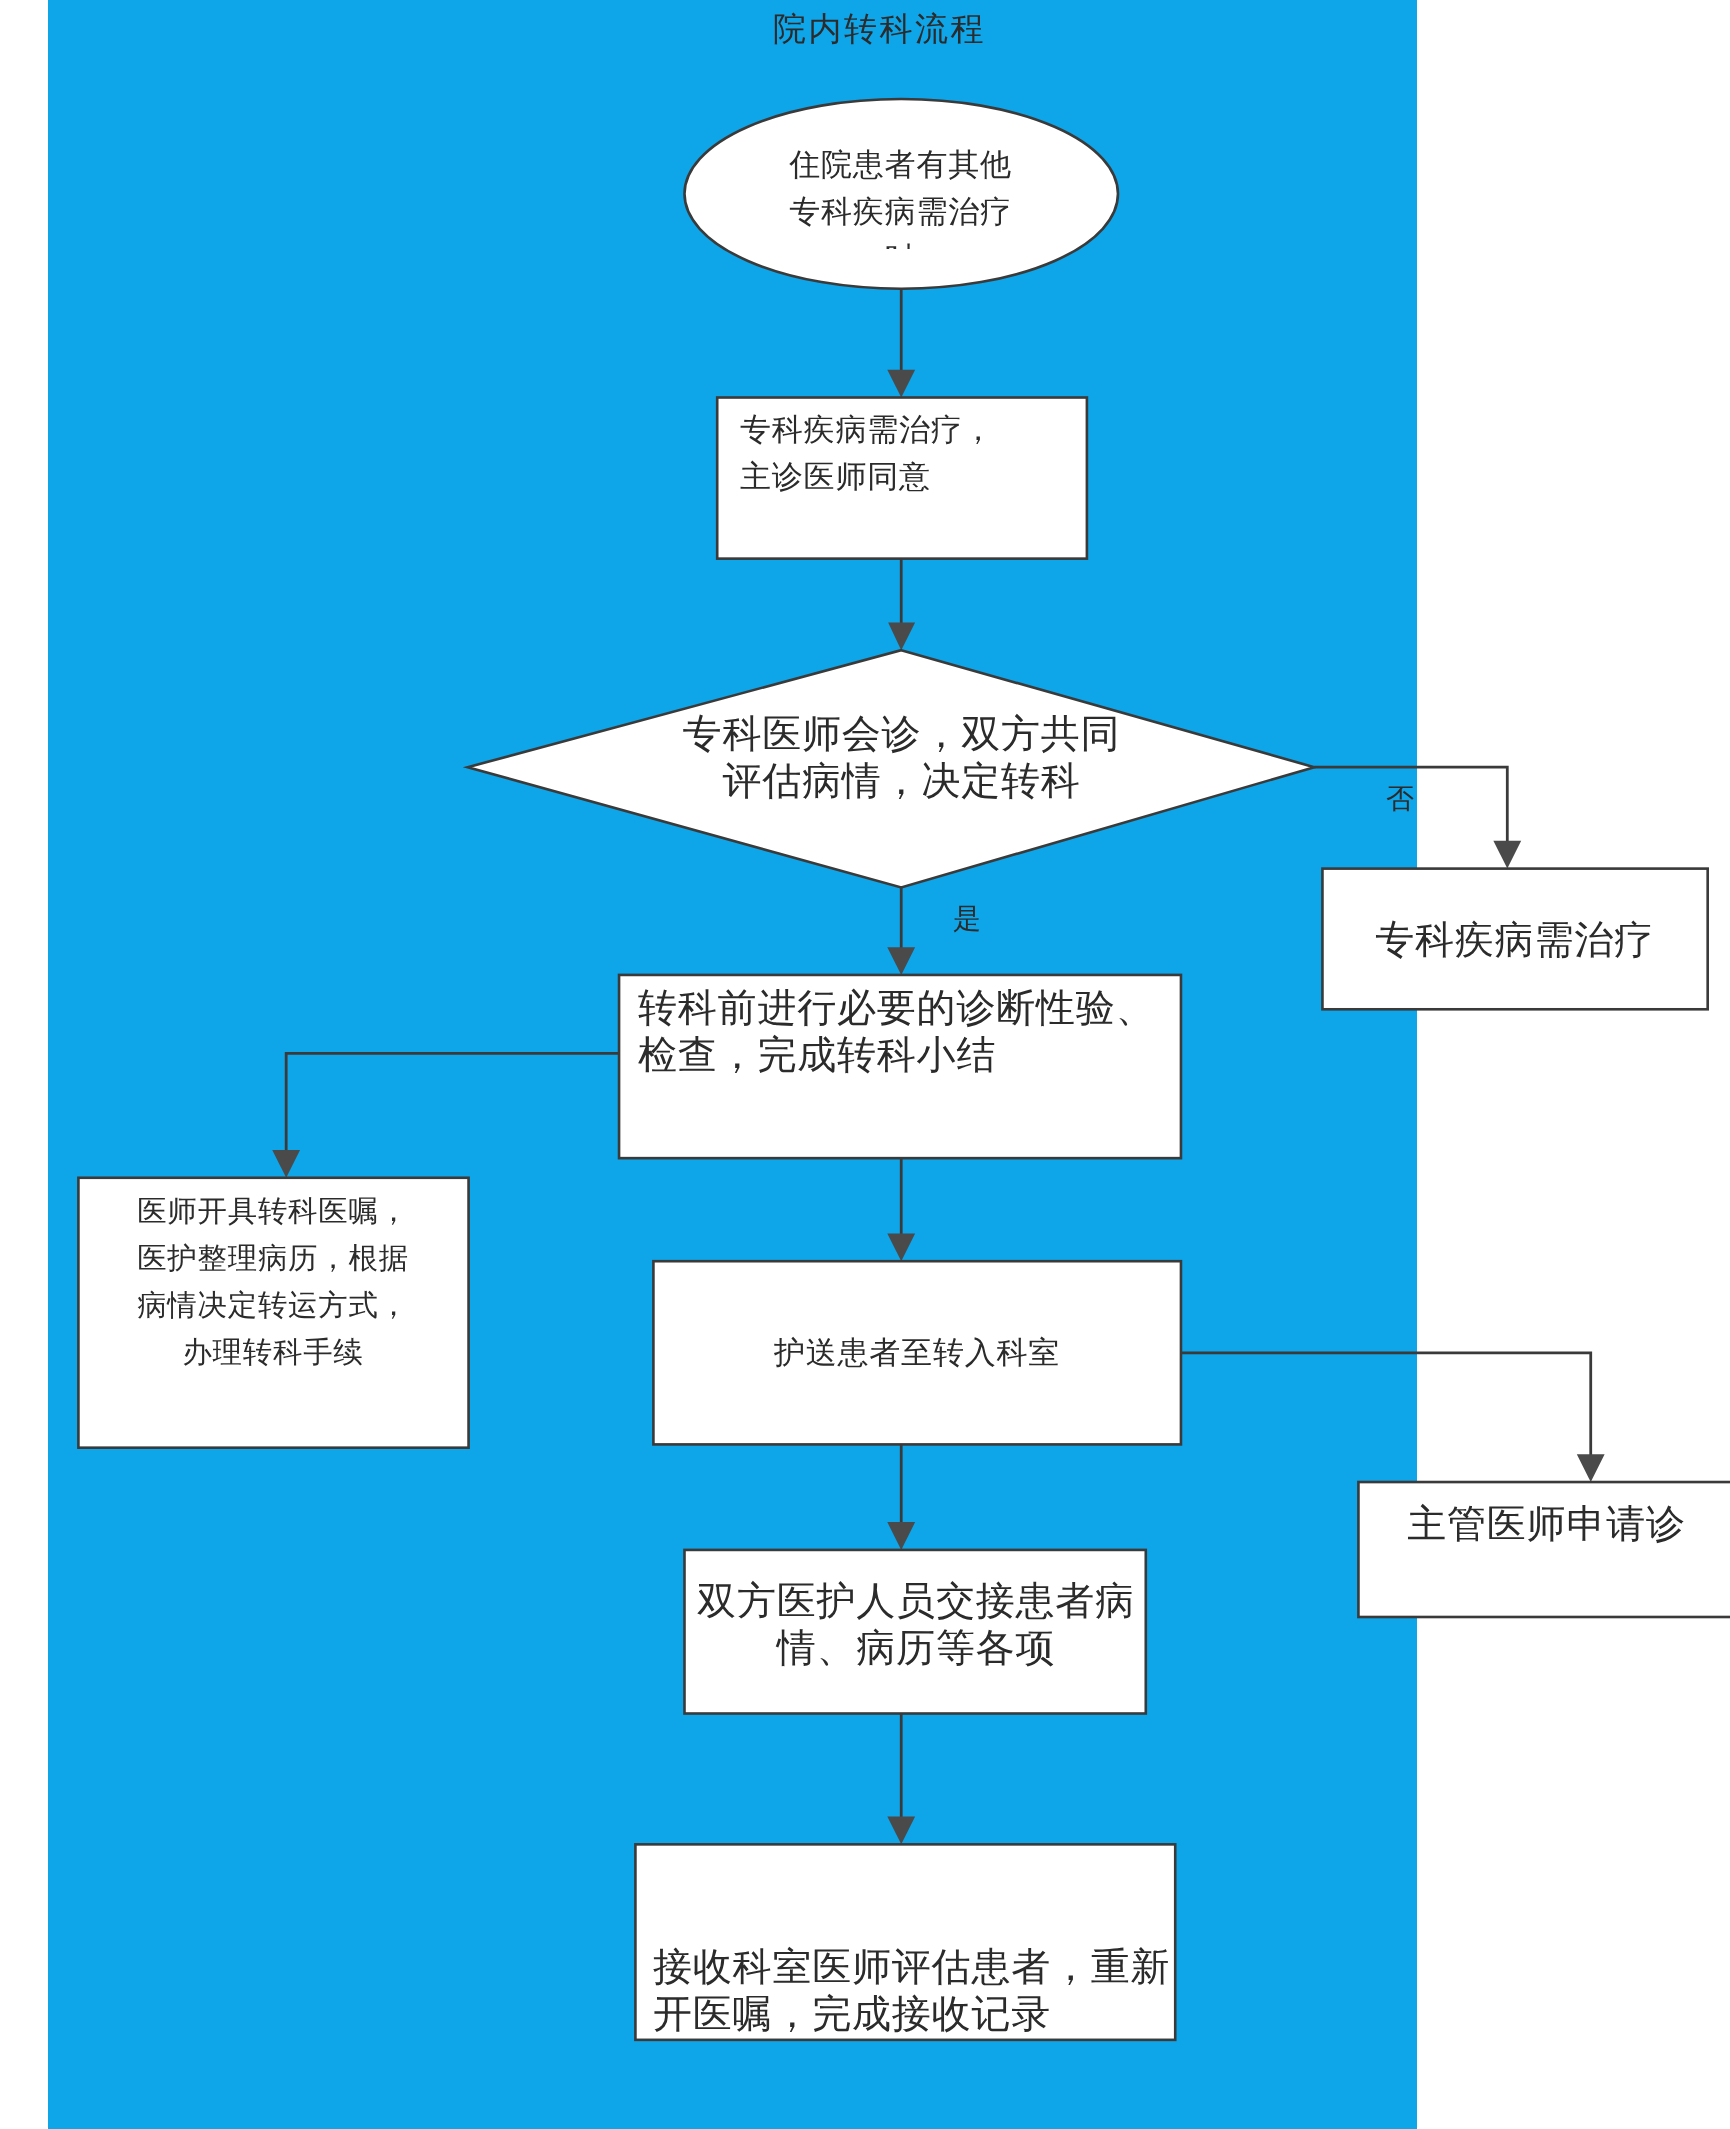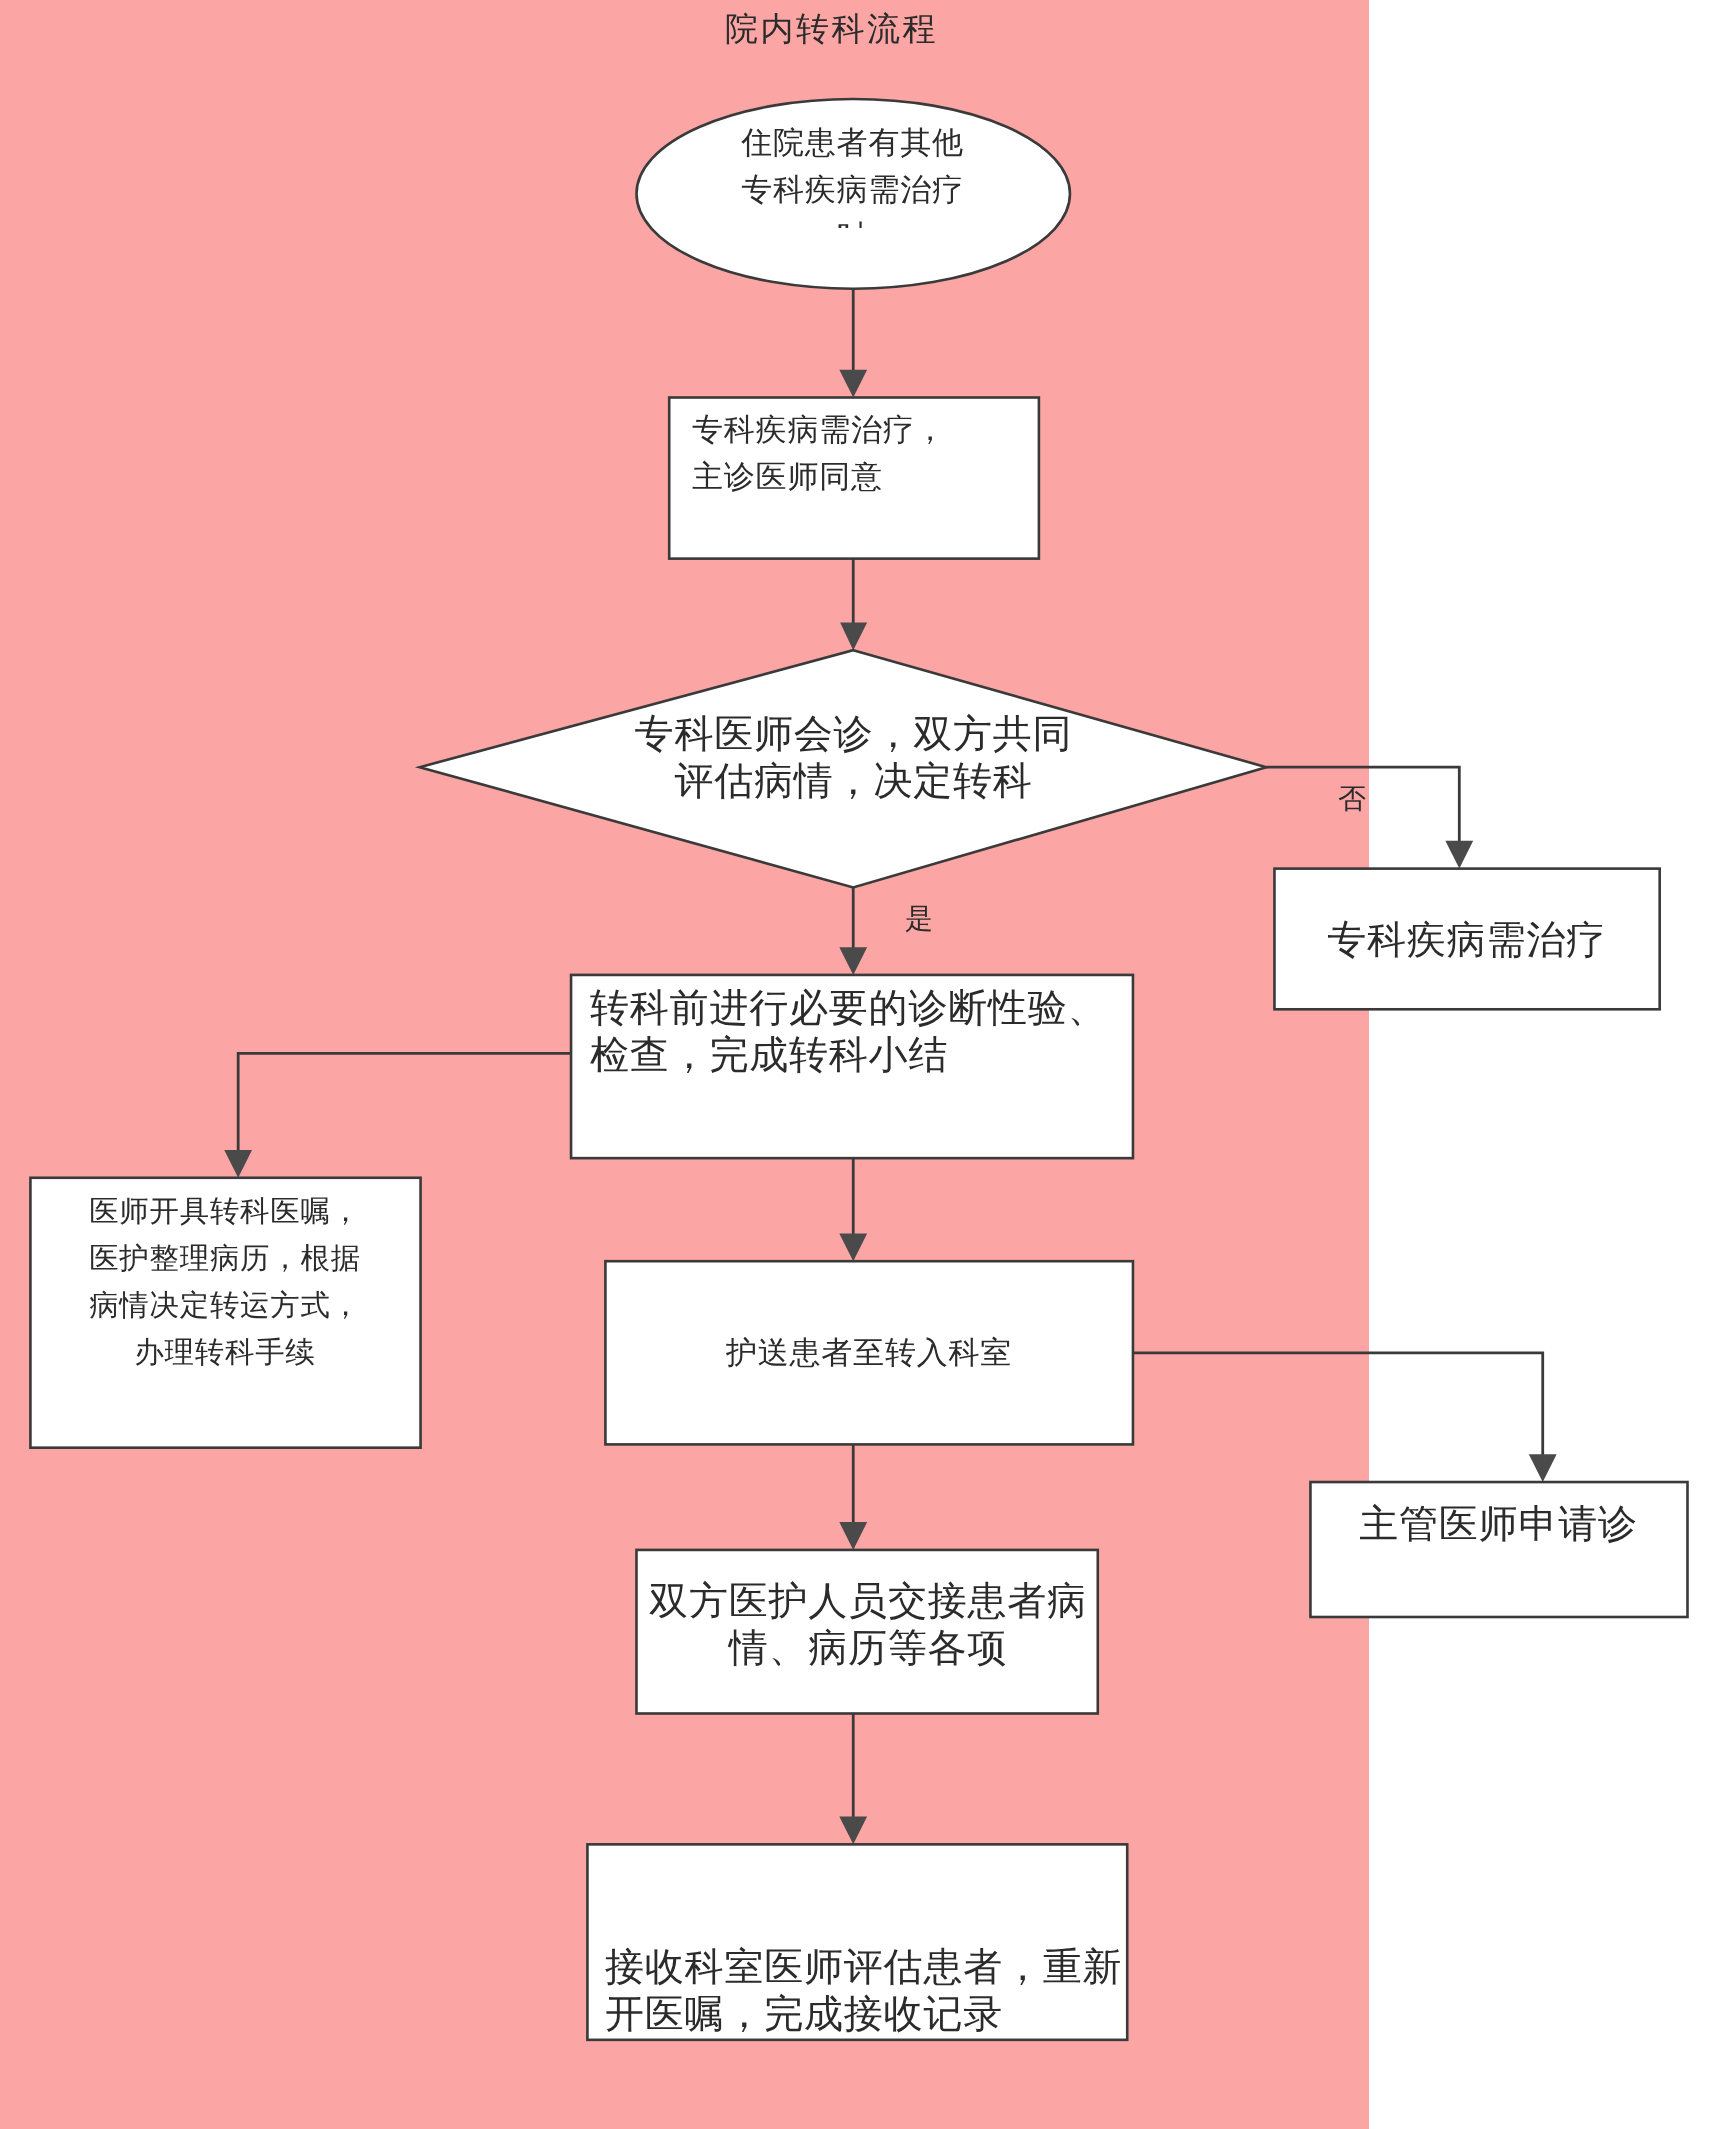--- a/index.html
+++ b/index.html
@@ -12,21 +12,22 @@
     width: 1731px;
     height: 2129px;
     font-family: "Liberation Serif", "DejaVu Serif", serif;
     color: #1a1a1a;
     overflow: hidden;
   }
   #flow-root {
     position: relative;
     width: 1369px;
     height: 2129px;
-    background: #fca5a5;
+    background: #0ea5e9;
+    margin-left: 48px;
   }
   svg#flow-svg {
     position: absolute;
     left: 0;
     top: 0;
     width: 1731px;
     height: 2129px;
   }
   .shape-stroke {
     fill: #ffffff;
@@ -130,21 +131,21 @@
 
     <path class="conn" d="M1043 2095 L1043 2235"></path>
     <polygon class="arrow-head" points="1043,2255 1026,2221 1060,2221"></polygon>
 
     <rect class="shape-stroke" x="718" y="2255" width="660" height="239"></rect>
 
   </svg>
 
   <div class="t-title" style="left:725px; top:6.5px;">院内转科流程</div>
 
-  <div class="node-text center-align fs-38" style="left:640px; top:119px; width:425px; height:152px; justify-content:flex-start;">
+  <div class="node-text center-align fs-38" style="left:640px; top:119px; width:425px; height:152px; justify-content:center;">
     <span class="line">住院患者有其他</span>
     <span class="line">专科疾病需治疗</span>
     <span class="clipped-line">时</span>
   </div>
 
   <div class="node-text fs-38" style="left:692px; top:406px; width:335px; height:106px; justify-content:flex-start;">
     <span class="line">专科疾病需治疗，</span>
     <span class="line">主诊医师同意</span>
   </div>
 

